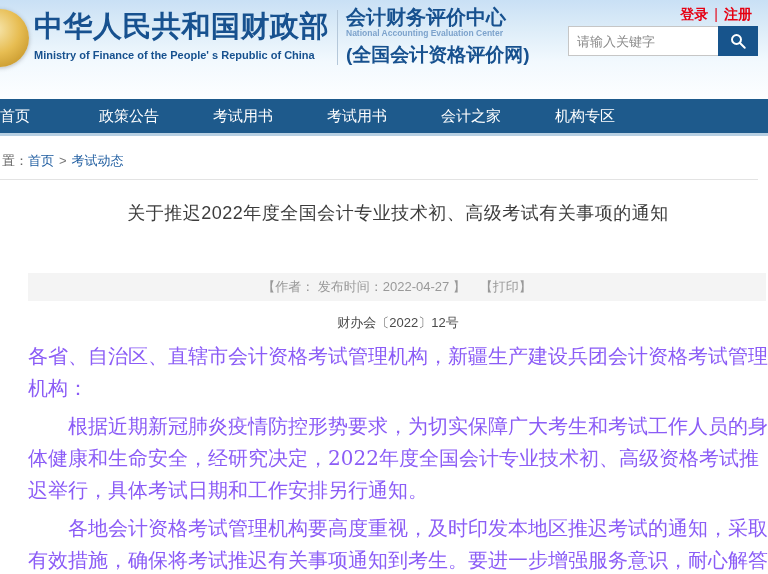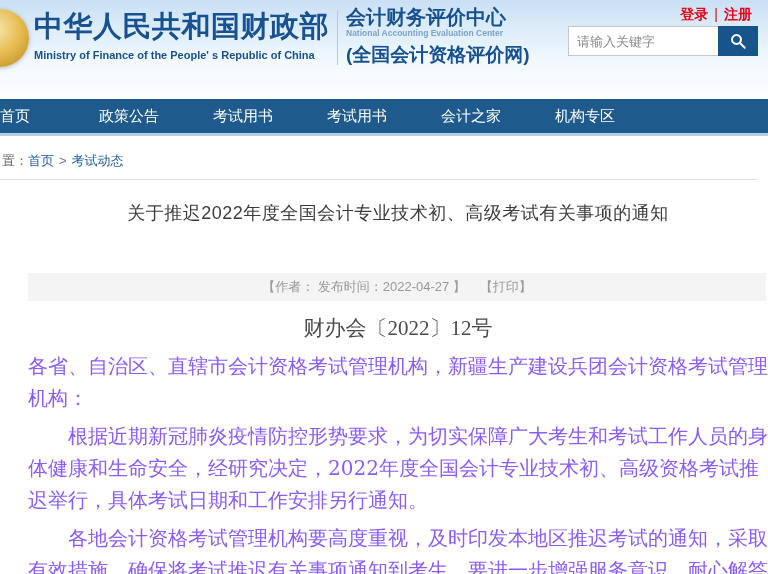--- a/index.html
+++ b/index.html
@@ -68,22 +68,22 @@
     text-align:center; font-size:18px; font-weight:400; color:#3c3c3c;
     margin:21px 20px 17px 20px; letter-spacing:0.5px;
   }
   .meta-bar {
     width:738px; height:28px; background:#f4f4f4;
     display:flex; align-items:center; justify-content:center;
     font-size:13px; color:#999;margin-top:48px;
   }
   .meta-print { color:#999; text-decoration:none; margin-left:14px; cursor:pointer; }
   .doc-number {
-    text-align:center; font-size:21px; color:#4a4a4a; margin-top:13px;
-    font-family:Liberation Serif, serif;
+    text-align:center; font-size:13px; color:#4a4a4a; margin-top:13px;
+    font-family:Liberation Sans, sans-serif;
   }
   .article-body {
     font-family:"DejaVu Serif", serif; font-size:20px; color:#8b5cf6;
     line-height:32px; width:740px; margin-top:8px;
   }
   .para { margin:0; }
   .para.indent { text-indent:2em; margin-top:6px; }
   .signature {
     font-family:"DejaVu Serif", serif; font-size:16px; color:#333;
     text-align:right; padding-right:38px; margin-top:26px;

